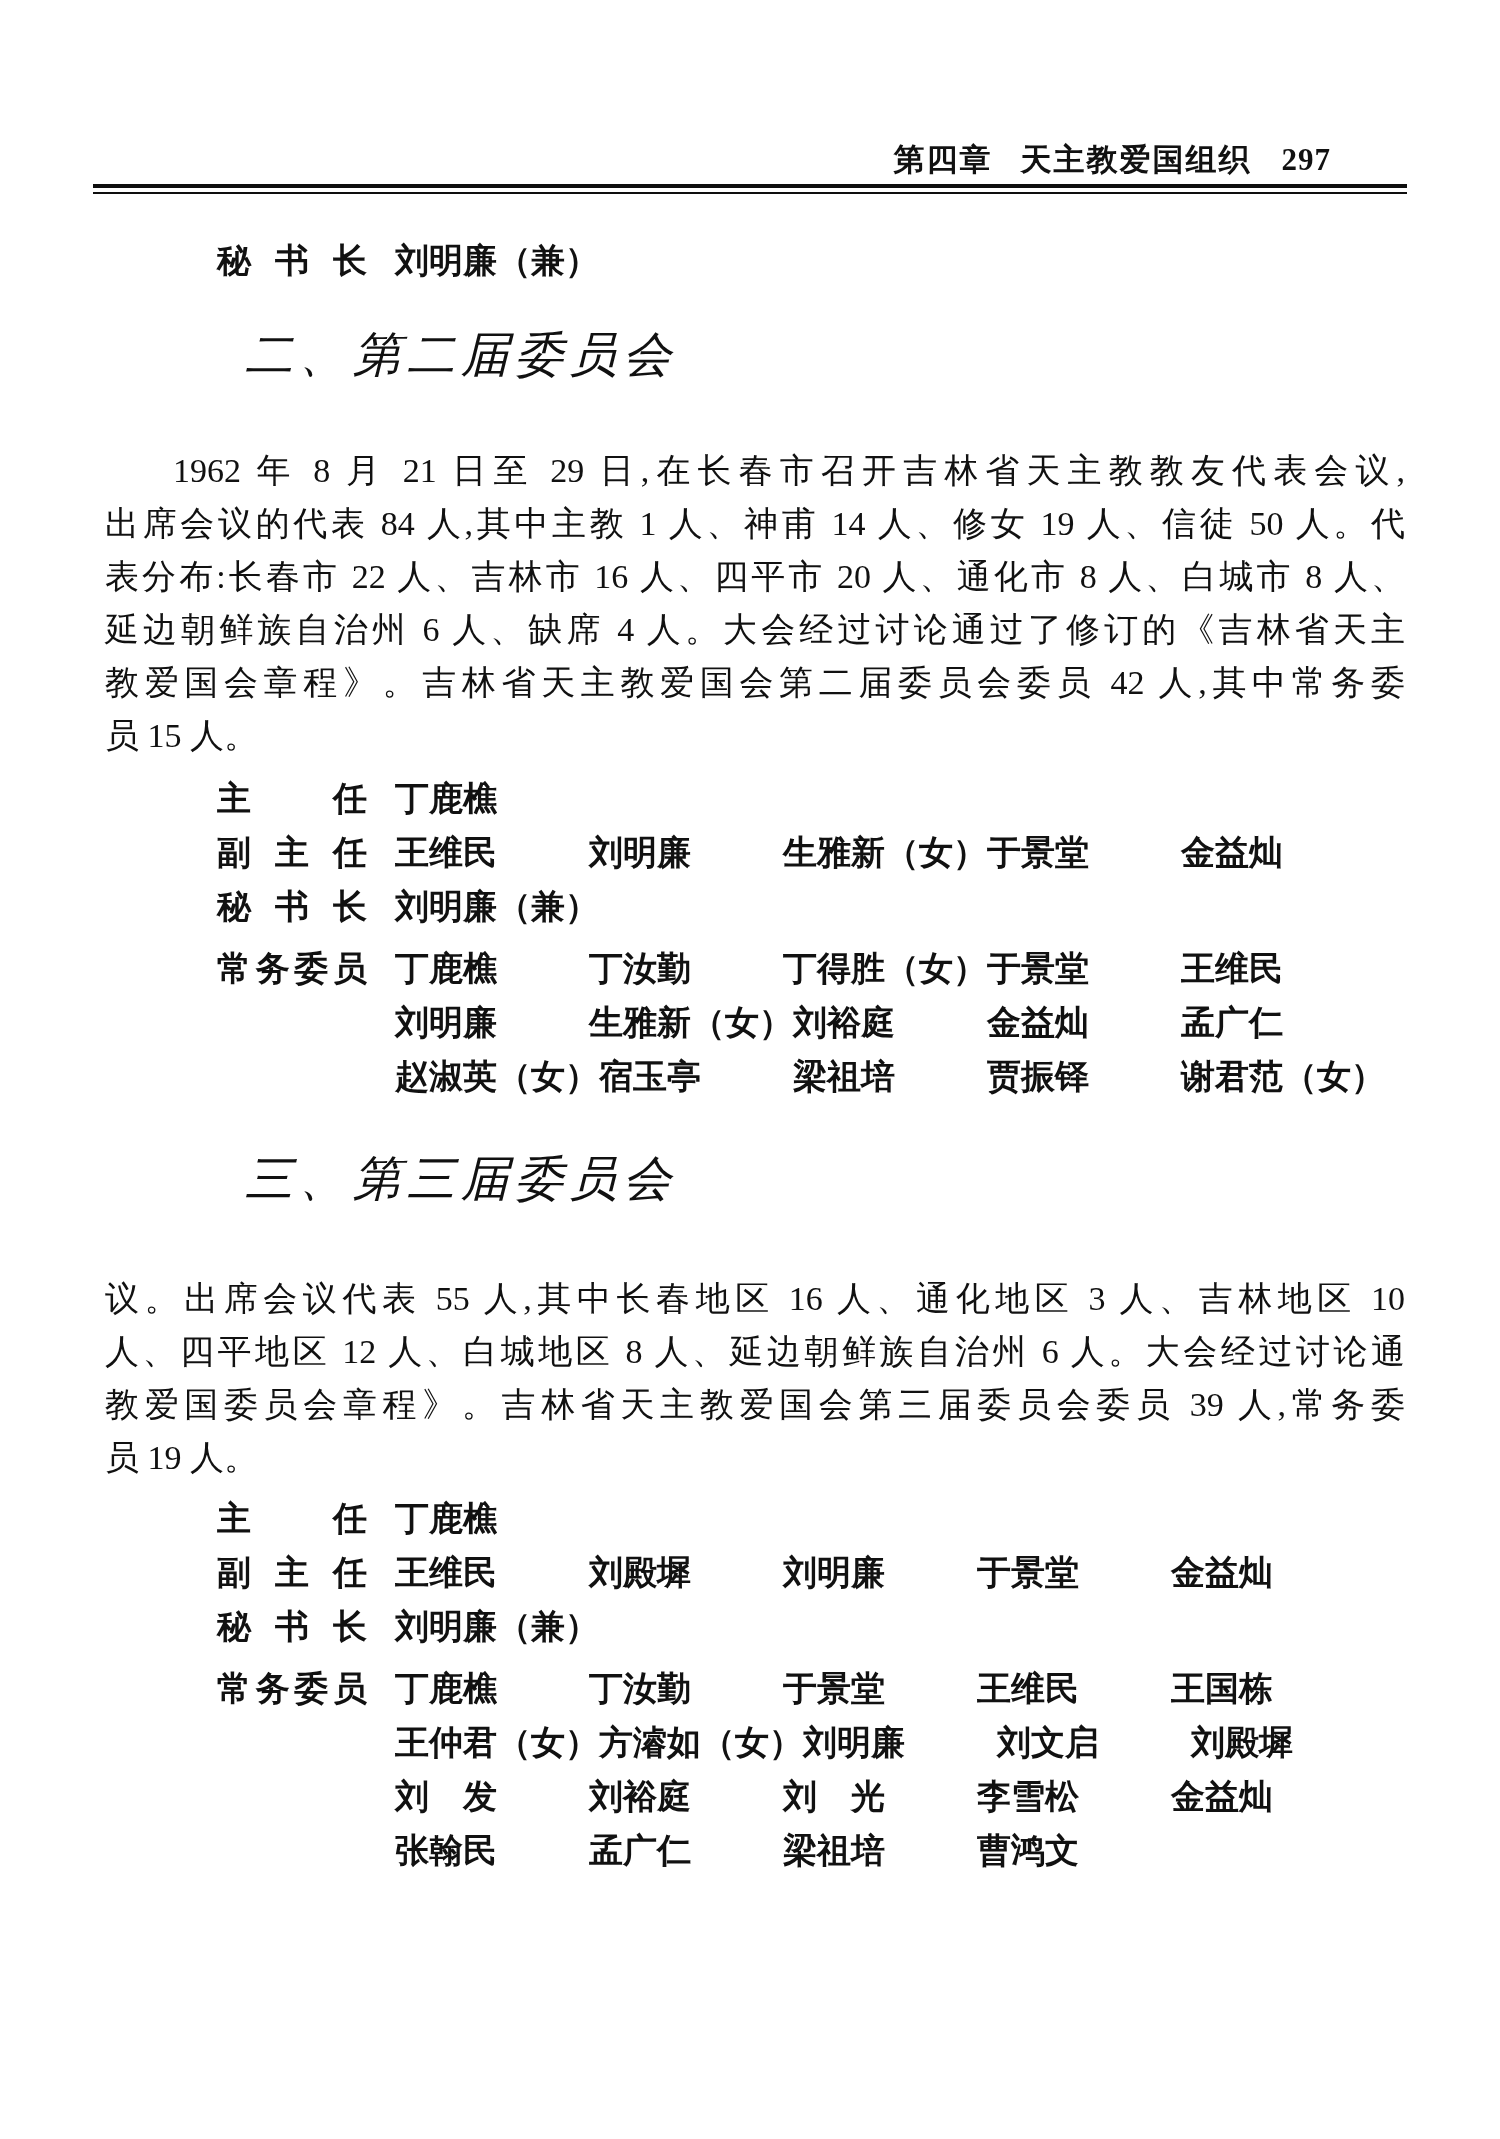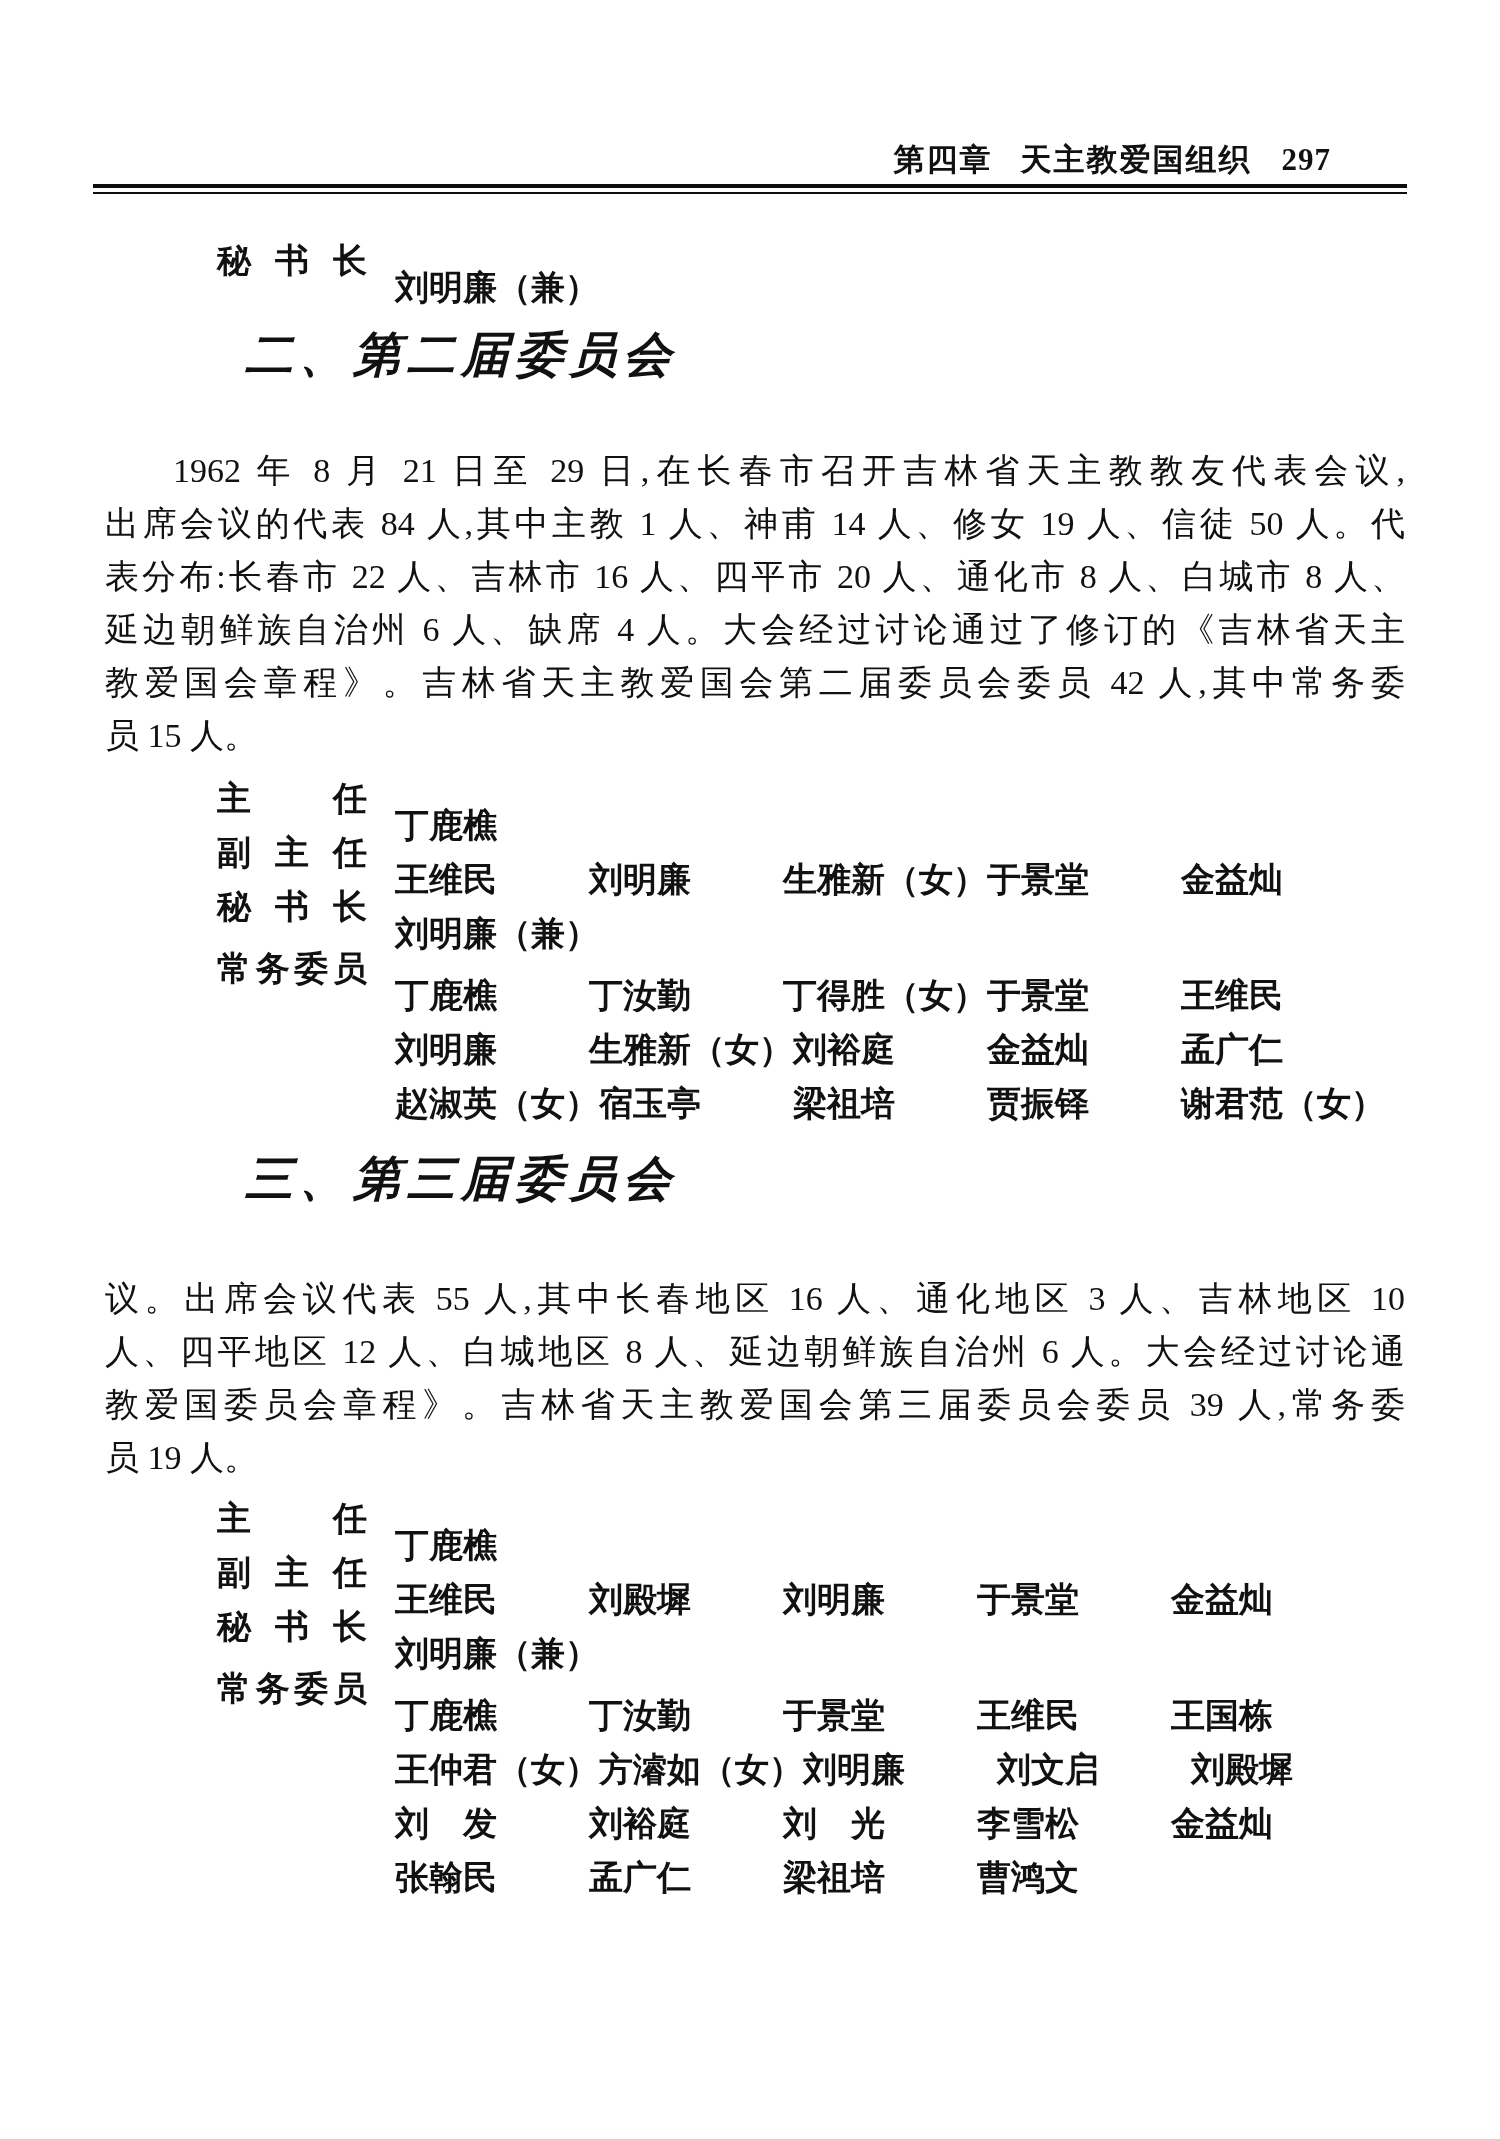--- a/index.html
+++ b/index.html
@@ -27,26 +27,26 @@
     font-size:34px;display:flow-root;
   }
   
   .list-row{display:flex;height:54px;line-height:54px;white-space:nowrap;font-weight:bold;}
   .list-row.gap-before{margin-top:8px;}
   .row-label{
     flex:none;width:150px;margin-left:112px;
     text-align:justify;text-align-last:justify;text-justify:inter-character;
   }
   .names{display:flex;margin-left:28px;}
-  .name{margin-right:92px;margin-top:27px;}
+  .name{margin-right:92px;}
   .name.attach{margin-right:0;}
   .carryover{margin-top:234px;}
   
   .sec-heading{
-    font-size:48px;font-style:italic;font-weight:700;letter-spacing:6px;
+    font-size:48px;font-style:italic;font-weight:400;letter-spacing:6px;
     padding-left:140px;height:62px;line-height:62px;white-space:nowrap;
   }
   .sec-0 .sec-heading{margin-top:36px;}
   .sec-1 .sec-heading{margin-top:44px;}
   
   .sec-0 .para{margin-top:58px;font-family:Liberation Serif, serif;}
   .sec-1 .para{margin-top:62px;}
   .para-line{height:53px;line-height:53px;}
   .para-line.fill{text-align:justify;text-align-last:justify;text-justify:inter-character;}
   .para-line.indent{text-indent:68px;}

